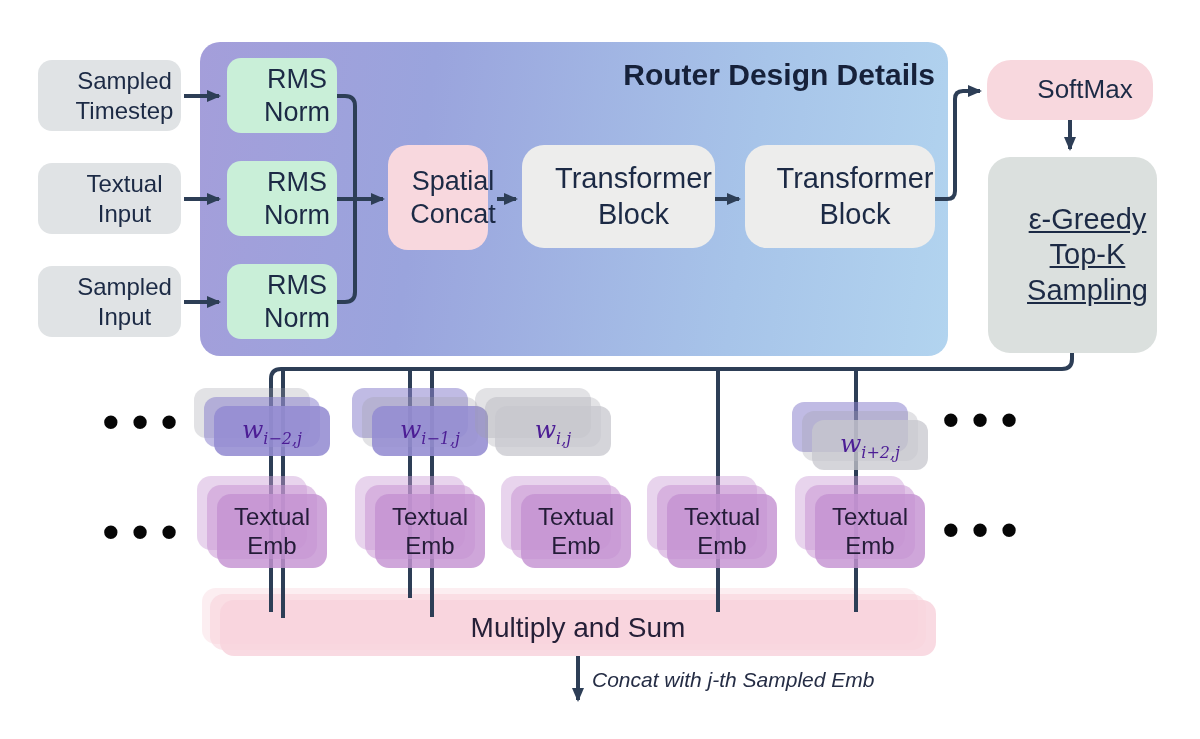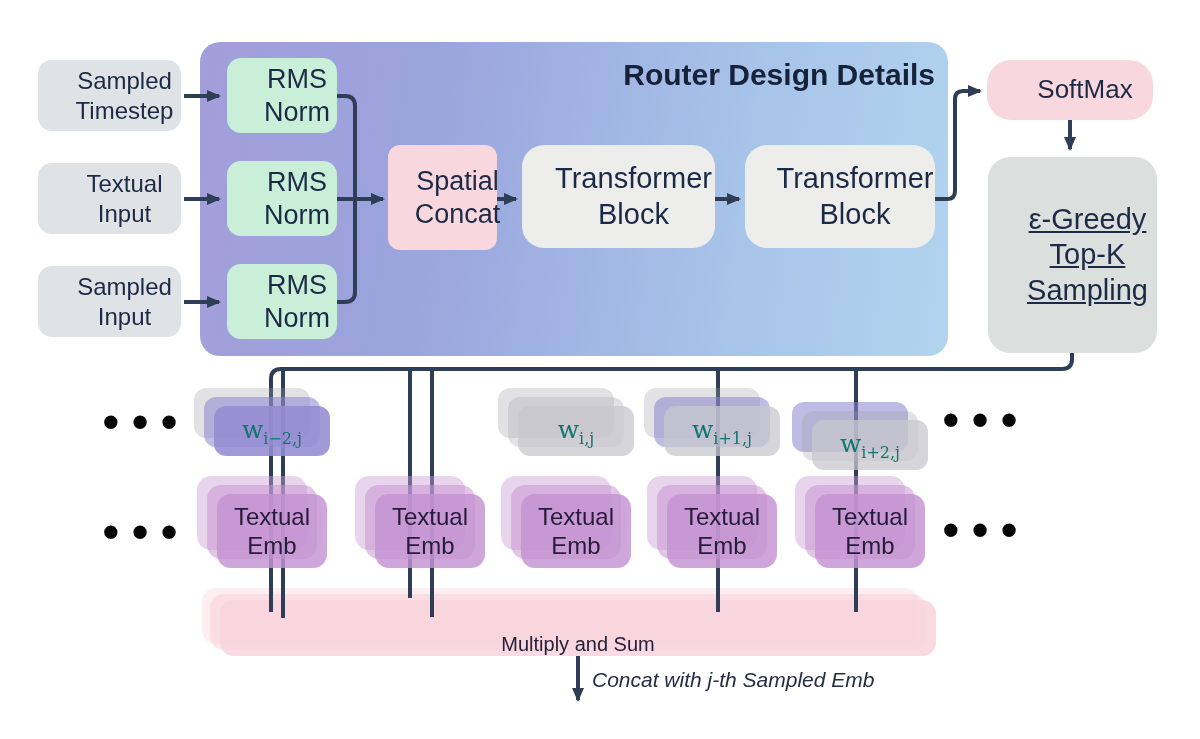--- a/index.html
+++ b/index.html
@@ -15,51 +15,51 @@
   .input-box{left:38px;width:143px;height:71px;border-radius:14px;
     background:var(--input-gray,#e0e3e5);font-size:24px;}
   .input-0{top:60px}.input-1{top:163px}.input-2{top:266px}
 
   
   .router{left:200px;top:42px;width:748px;height:314px;border-radius:20px;z-index:1;
     background:linear-gradient(98deg,var(--container-left,#a49eda) 0%,#9aa4dd 30%,#a7c4e9 72%,var(--container-right,#b2d4ef) 100%);}
   .router-title{position:absolute;right:13px;top:16px;font-size:30px;font-weight:700;color:#16213a;margin-left:12px;}
   .rms{left:27px;width:110px;height:75px;border-radius:14px;background:var(--rms-green,#c9efd8);font-size:27px;}
   .rms-0{top:16px}.rms-1{top:119px}.rms-2{top:222px}
-  .spatial{left:188px;top:103px;width:109px;height:105px;border-radius:12px;
+  .spatial{left:188px;top:103px;width:100px;height:105px;border-radius:20px;
     background:var(--pink,#f8d8de);font-size:27px;}
   .tblock{top:103px;height:103px;border-radius:22px;background:var(--block-gray,#ededec);font-size:29px;}
   .tb-0{left:322px;width:193px;}
   .tb-1{left:545px;width:190px;}
 
   
   .softmax{left:987px;top:60px;width:166px;height:60px;border-radius:24px;
     background:var(--pink,#f8d8de);font-size:26px;z-index:3;}
   .sampler{left:988px;top:157px;width:169px;height:196px;border-radius:22px;
     background:var(--sampler-gray,#dbe0de);font-size:29px;z-index:3;line-height:1.45;text-decoration:underline;}
 
   
   svg.wires{position:absolute;left:0;top:0;pointer-events:none;}
   .wz2{z-index:2}.wz4{z-index:4}
   .wire{stroke:var(--wire,#2d3e56);stroke-width:4;fill:none;stroke-linejoin:round;}
   #ah path{fill:var(--wire,#2d3e56);}
 
   
   .wstack{position:absolute;width:116px;height:50px;z-index:5;}
-  .ws-0{left:214px;top:406px}.ws-1{left:372px;top:406px}.ws-2{left:518px;top:406px}
+  .ws-0{left:214px;top:406px}.ws-1{left:372px;top:406px}.ws-2{left:495px;top:406px}
   .ws-3{left:664px;top:406px}.ws-4{left:812px;top:420px}
   .wstack .layer{position:absolute;width:116px;height:50px;border-radius:12px;}
   .wstack .l-back{left:-20px;top:-18px}
   .wstack .l-mid{left:-10px;top:-9px}
   .wstack .l-front{left:0;top:0;display:flex;align-items:center;justify-content:center;}
   .wstack .layer.purple{background:rgba(140,132,206,0.55);}
   .wstack .l-front.purple{background:rgba(148,140,210,0.88);}
   .wstack .layer.gray{background:rgba(160,160,168,0.30);}
   .wstack .l-front.gray{background:rgba(199,199,205,0.75);}
-  .wmath{font-family:"DejaVu Serif",serif;font-size:25px;color:#0f766e;}
+  .wmath{font-family:"DejaVu Serif",serif;font-style:italic;font-size:25px;color:#4c1d95;}
   .wmath sub{font-size:16px;}
 
   
   .estack{position:absolute;width:110px;height:74px;z-index:5;}
   .es-0{left:217px;top:494px}.es-1{left:375px;top:494px}.es-2{left:521px;top:494px}
   .es-3{left:667px;top:494px}.es-4{left:815px;top:494px}
   .estack .layer{position:absolute;width:110px;height:74px;border-radius:14px;}
   .estack .e-back{left:-20px;top:-18px;background:rgba(205,160,215,0.45);}
   .estack .e-mid{left:-10px;top:-9px;background:rgba(200,150,212,0.55);}
   .estack .e-front{left:0;top:0;background:rgba(196,146,210,0.82);
@@ -69,21 +69,21 @@
   .dots{position:absolute;width:90px;height:44px;z-index:5;font-family:"DejaVu Sans",sans-serif;
     font-size:46px;letter-spacing:2px;color:#060606;display:flex;align-items:center;justify-content:center;}
   .dots-tl{left:96px;top:402px}.dots-bl{left:96px;top:512px}
   .dots-tr{left:936px;top:400px}.dots-br{left:936px;top:510px}
 
   
   .bar-layer{position:absolute;width:716px;height:56px;border-radius:14px;}
   .bar-back{left:202px;top:588px;background:rgba(247,205,215,0.35);z-index:3;}
   .bar-mid{left:210px;top:594px;background:rgba(247,205,215,0.50);z-index:3;}
   .bar-front{left:220px;top:600px;background:rgba(248,211,221,0.85);z-index:3;
-    display:flex;align-items:flex-end;justify-content:center;font-size:20px;color:#262038;}
+    display:flex;align-items:center;justify-content:center;font-size:28px;color:#262038;}
 
   .note{position:absolute;left:592px;top:668px;font-size:21px;font-style:italic;color:#252d45;z-index:5;}
 </style>
 </head>
 <body>
 
 <div class="canvas">
 
   <svg class="wires wz2" width="1200" height="739" viewBox="0 0 1200 739">
     <defs>
@@ -171,34 +171,34 @@
   <div class="dots dots-tr">•••</div>
   <div class="dots dots-br">•••</div>
 
   <div class="wstack ws-0">
     <div class="layer l-back gray"></div>
     <div class="layer l-mid purple"></div>
     <div class="layer l-front purple">
       <span class="wmath"><span>w</span><sub>i−2,j</sub></span>
     </div>
   </div>
+  <div class="wstack ws-1">
+    <div class="layer l-back purple"></div>
+    <div class="layer l-mid gray"></div>
+    <div class="layer l-front purple">
+      <span class="wmath"><span>w</span><sub>i−1,j</sub></span>
+    </div>
+  </div>
   <div class="wstack ws-2">
     <div class="layer l-back gray"></div>
     <div class="layer l-mid gray"></div>
     <div class="layer l-front gray">
       <span class="wmath"><span>w</span><sub>i,j</sub></span>
     </div>
   </div>
-  <div class="wstack ws-3">
-    <div class="layer l-back gray"></div>
-    <div class="layer l-mid purple"></div>
-    <div class="layer l-front gray">
-      <span class="wmath"><span>w</span><sub>i+1,j</sub></span>
-    </div>
-  </div>
   <div class="wstack ws-4">
     <div class="layer l-back purple"></div>
     <div class="layer l-mid gray"></div>
     <div class="layer l-front gray">
       <span class="wmath"><span>w</span><sub>i+2,j</sub></span>
     </div>
   </div>
 
   <div class="estack es-0">
     <div class="layer e-back"></div>

